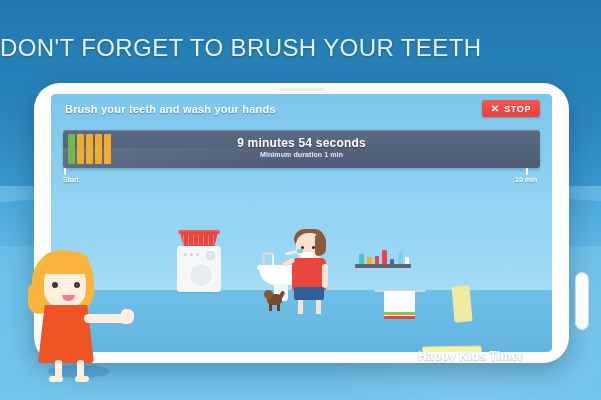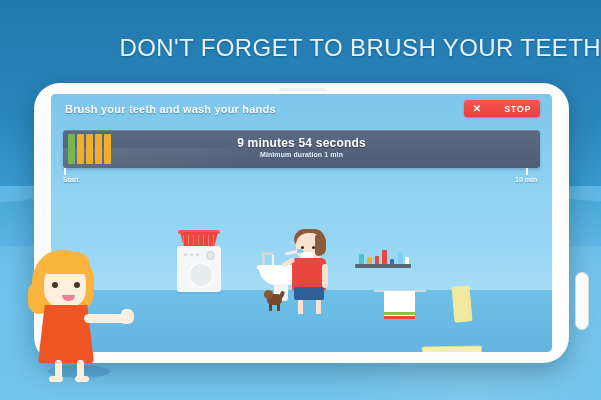--- a/index.html
+++ b/index.html
@@ -16,21 +16,21 @@
   .bg-bottom{position:absolute;left:0;top:186px;width:601px;height:214px;
     background:linear-gradient(180deg,#5fb6e4 0%,#6cc0ea 40%,#73c5ec 100%);}
   .bg-wave{position:absolute;left:0;top:176px;width:601px;height:70px;
     background:linear-gradient(180deg,#3f9fd4 0%,#58b2e2 100%);
     clip-path:polygon(0% 100%,0% 38%,18% 22%,42% 44%,70% 18%,100% 36%,100% 100%);
     opacity:.85;}
   .bg-glow{position:absolute;left:300px;top:150px;width:340px;height:300px;
     background:radial-gradient(ellipse at center,rgba(255,255,255,.16),rgba(255,255,255,0) 68%);}
 
   
-  .headline{position:absolute;left:0;top:34px;width:601px;text-align:right;
+  .headline{position:absolute;left:0;top:34px;width:601px;text-align:left;
     color:#e8f4fb;font-size:24px;letter-spacing:.4px;font-weight:400;
     text-shadow:0 1px 2px rgba(0,40,70,.35);}
 
   
   .phone{position:absolute;left:34px;top:83px;width:535px;height:280px;
     background:#fdfdfd;border-radius:26px;
     box-shadow:0 8px 26px rgba(0,35,60,.33);}
   .phone-inner{position:absolute;left:17px;top:11px;width:501px;height:258px;
     background:#8dd0f0;border-radius:5px;overflow:hidden;}
   .btn-vol{position:absolute;left:27px;top:166px;width:3px;height:38px;
@@ -48,21 +48,21 @@
 
   .app-header{position:absolute;left:0;top:0;width:501px;height:34px;}
   .app-title{position:absolute;left:14px;top:9px;color:#ffffff;
     font-size:11px;font-weight:bold;letter-spacing:.2px;
     text-shadow:0 1px 1px rgba(0,60,95,.45);}
   .stop-btn{position:absolute;right:12px;top:6px;height:17px;
     background:linear-gradient(180deg,#f7564f,#e8413c);
     border-radius:3px;padding:0 9px;display:flex;align-items:center;gap:5px;
     box-shadow:0 1px 2px rgba(0,0,0,.22);}
   .stop-x{color:#fff;font-size:10px;line-height:1;font-weight:bold;}
-  .stop-label{color:#fff;font-size:9px;font-weight:bold;letter-spacing:.6px;margin-left:18px;}
+  .stop-label{color:#fff;font-size:9px;font-weight:bold;letter-spacing:.6px;}
 
   
   .timer-wrap{position:absolute;left:12px;top:36px;width:521px;height:38px;}
   .timer-bar{position:absolute;left:0;top:0;width:477px;height:38px;
     background:linear-gradient(180deg,#5b6a83,#4e5d75);
     border-radius:3px;box-shadow:inset 0 1px 0 rgba(255,255,255,.16),0 2px 3px rgba(0,40,70,.22);
     overflow:hidden;}
   .timer-sheen{position:absolute;left:0;bottom:0;width:477px;height:20px;
     background:linear-gradient(110deg,rgba(255,255,255,.10) 0%,rgba(255,255,255,0) 46%);}
   .seg-row{position:absolute;left:5px;top:4px;display:flex;gap:2px;}
@@ -325,13 +325,14 @@
     <div class="girl-mouth"></div>
     <div class="girl-dress"></div>
     <div class="girl-arm"></div>
     <div class="girl-hand"></div>
     <div class="girl-leg" style="left:33px;"></div>
     <div class="girl-leg" style="left:55px;"></div>
     <div class="girl-foot" style="left:27px;"></div>
     <div class="girl-foot" style="left:53px;"></div>
   </div>
 
+  <div class="watermark">Happy Kids Timer</div>
 </div>
 
 </body></html>

